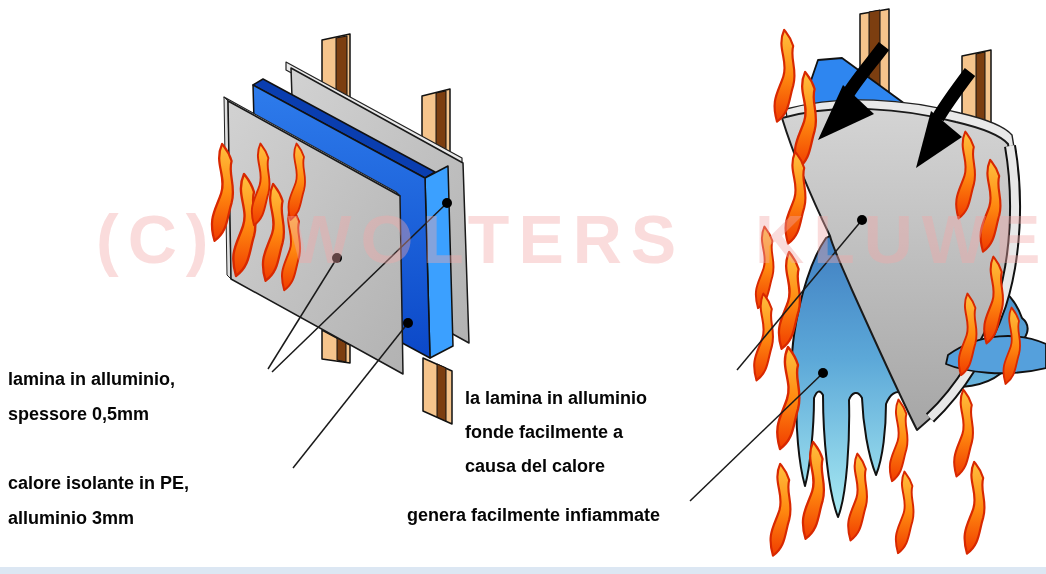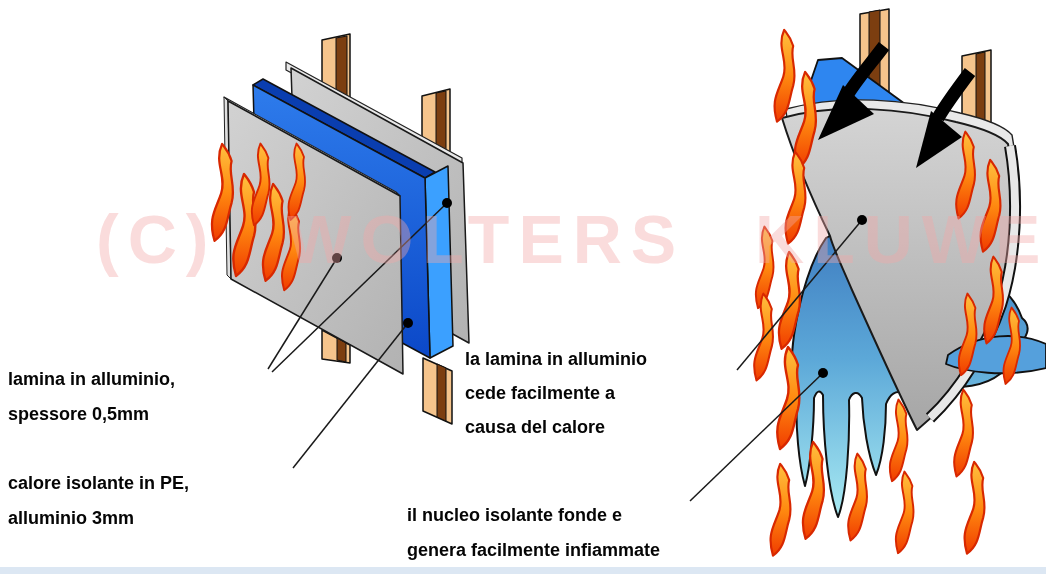--- a/index.html
+++ b/index.html
@@ -8,21 +8,21 @@
   #stage{position:absolute;left:0;top:0;width:1046px;height:574px;}
   svg#art{position:absolute;left:0;top:0;}
   .wm{position:absolute;left:96px;top:200px;font-size:68px;font-weight:bold;
       letter-spacing:9px;word-spacing:42px;color:rgba(242,168,168,0.40);
       white-space:nowrap;z-index:5;user-select:none;}
   .lbl{position:absolute;color:#050505;font-weight:bold;font-size:18px;
        line-height:35px;z-index:6;white-space:nowrap;}
   .lbl span{display:block;}
   #lbl-lamina{left:8px;top:362px;}
   #lbl-nucleo{left:8px;top:466px;}
-  #lbl-lamina-fire{left:465px;top:342px;line-height:34px;}
+  #lbl-lamina-fire{left:465px;top:381px;line-height:34px;}
   #lbl-nucleo-fire{left:407px;top:498px;}
 </style>
 </head>
 <body>
 
 <div id="stage">
 
 <svg id="art" width="1046" height="574" viewBox="0 0 1046 574">
   <defs>
     <linearGradient id="flameG" x1="0" y1="0" x2="0" y2="1">
@@ -200,22 +200,21 @@
   <span>spessore 0,5mm</span>
 </div>
 
 <div class="lbl" id="lbl-nucleo">
   <span>calore isolante in PE,</span>
   <span>alluminio 3mm</span>
 </div>
 
 <div class="lbl" id="lbl-lamina-fire">
   <span>la lamina in alluminio</span>
-  <span>cede facilmente a</span>
+  <span>fonde facilmente a</span>
   <span>causa del calore</span>
 </div>
 
 <div class="lbl" id="lbl-nucleo-fire">
-  <span>il nucleo isolante fonde e</span>
   <span>genera facilmente infiammate</span>
 </div>
 
 </div>
 
 </body></html>

